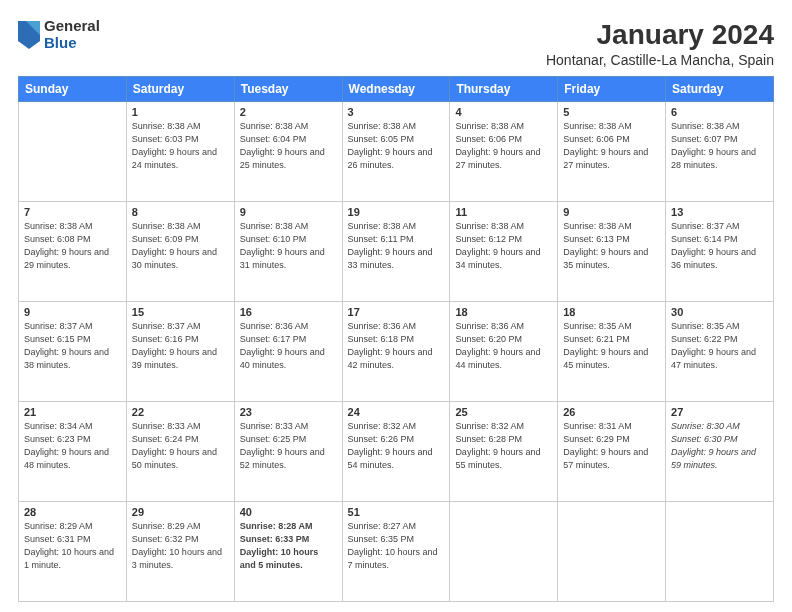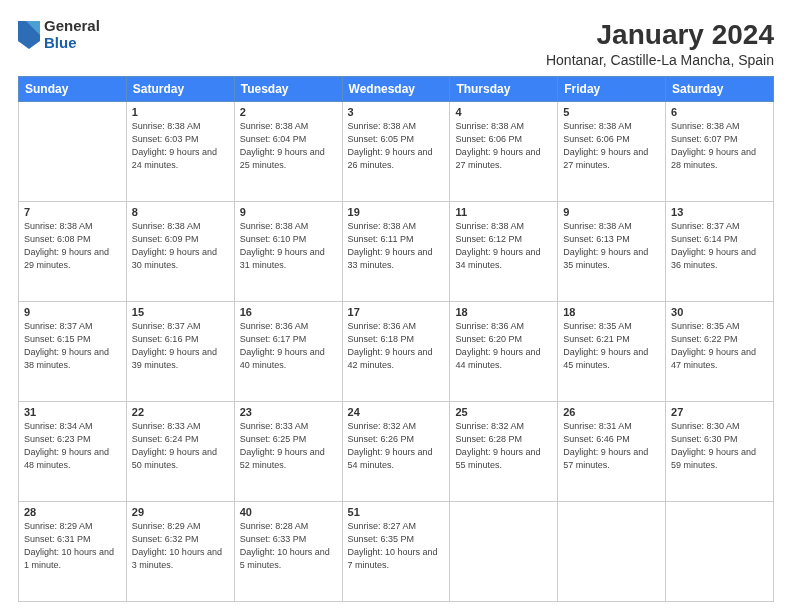--- a/index.html
+++ b/index.html
@@ -257,21 +257,21 @@
           </td>
           <td>
             <span class="day-number">30</span>
             <div class="day-info" style="white-space: pre-line;">Sunrise: 8:35 AM
 Sunset: 6:22 PM
 Daylight: 9 hours and 47 minutes.</div>
           </td>
         </tr>
         <tr class="week-row">
           <td>
-            <span class="day-number">31</span>
+            <span class="day-number">21</span>
             <div class="day-info" style="white-space: pre-line;">Sunrise: 8:34 AM
 Sunset: 6:23 PM
 Daylight: 9 hours and 48 minutes.</div>
           </td>
           <td>
             <span class="day-number">22</span>
             <div class="day-info" style="white-space: pre-line;">Sunrise: 8:33 AM
 Sunset: 6:24 PM
 Daylight: 9 hours and 50 minutes.</div>
           </td>
@@ -289,46 +289,46 @@
           </td>
           <td>
             <span class="day-number">25</span>
             <div class="day-info" style="white-space: pre-line;">Sunrise: 8:32 AM
 Sunset: 6:28 PM
 Daylight: 9 hours and 55 minutes.</div>
           </td>
           <td>
             <span class="day-number">26</span>
             <div class="day-info" style="white-space: pre-line;">Sunrise: 8:31 AM
-Sunset: 6:46 PM
+Sunset: 6:29 PM
 Daylight: 9 hours and 57 minutes.</div>
           </td>
           <td>
             <span class="day-number">27</span>
-            <div class="day-info" style="white-space: pre-line;">Sunrise: 8:30 AM
+            <div class="day-info" style="white-space: pre-line; font-style: italic;">Sunrise: 8:30 AM
 Sunset: 6:30 PM
 Daylight: 9 hours and 59 minutes.</div>
           </td>
         </tr>
         <tr class="week-row">
           <td>
             <span class="day-number">28</span>
             <div class="day-info" style="white-space: pre-line;">Sunrise: 8:29 AM
 Sunset: 6:31 PM
 Daylight: 10 hours and 1 minute.</div>
           </td>
           <td>
             <span class="day-number">29</span>
             <div class="day-info" style="white-space: pre-line;">Sunrise: 8:29 AM
 Sunset: 6:32 PM
 Daylight: 10 hours and 3 minutes.</div>
           </td>
           <td>
             <span class="day-number">40</span>
-            <div class="day-info" style="white-space: pre-line;">Sunrise: 8:28 AM
+            <div class="day-info" style="white-space: pre-line; font-weight: bold;">Sunrise: 8:28 AM
 Sunset: 6:33 PM
 Daylight: 10 hours and 5 minutes.</div>
           </td>
           <td>
             <span class="day-number">51</span>
             <div class="day-info" style="white-space: pre-line;">Sunrise: 8:27 AM
 Sunset: 6:35 PM
 Daylight: 10 hours and 7 minutes.</div>
           </td>
           <td class="empty"></td>

